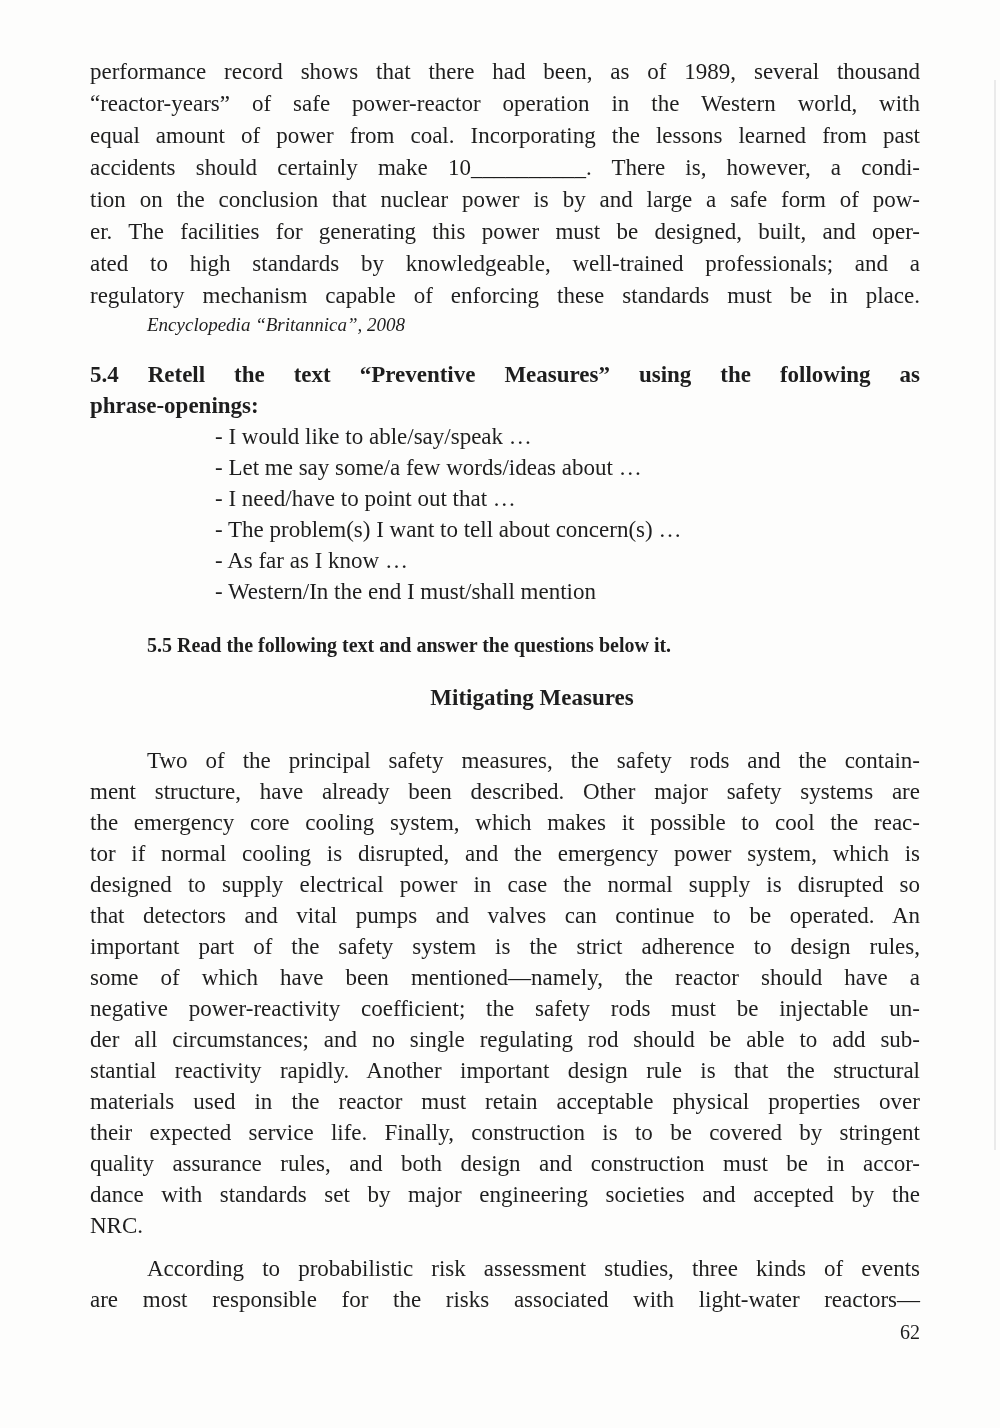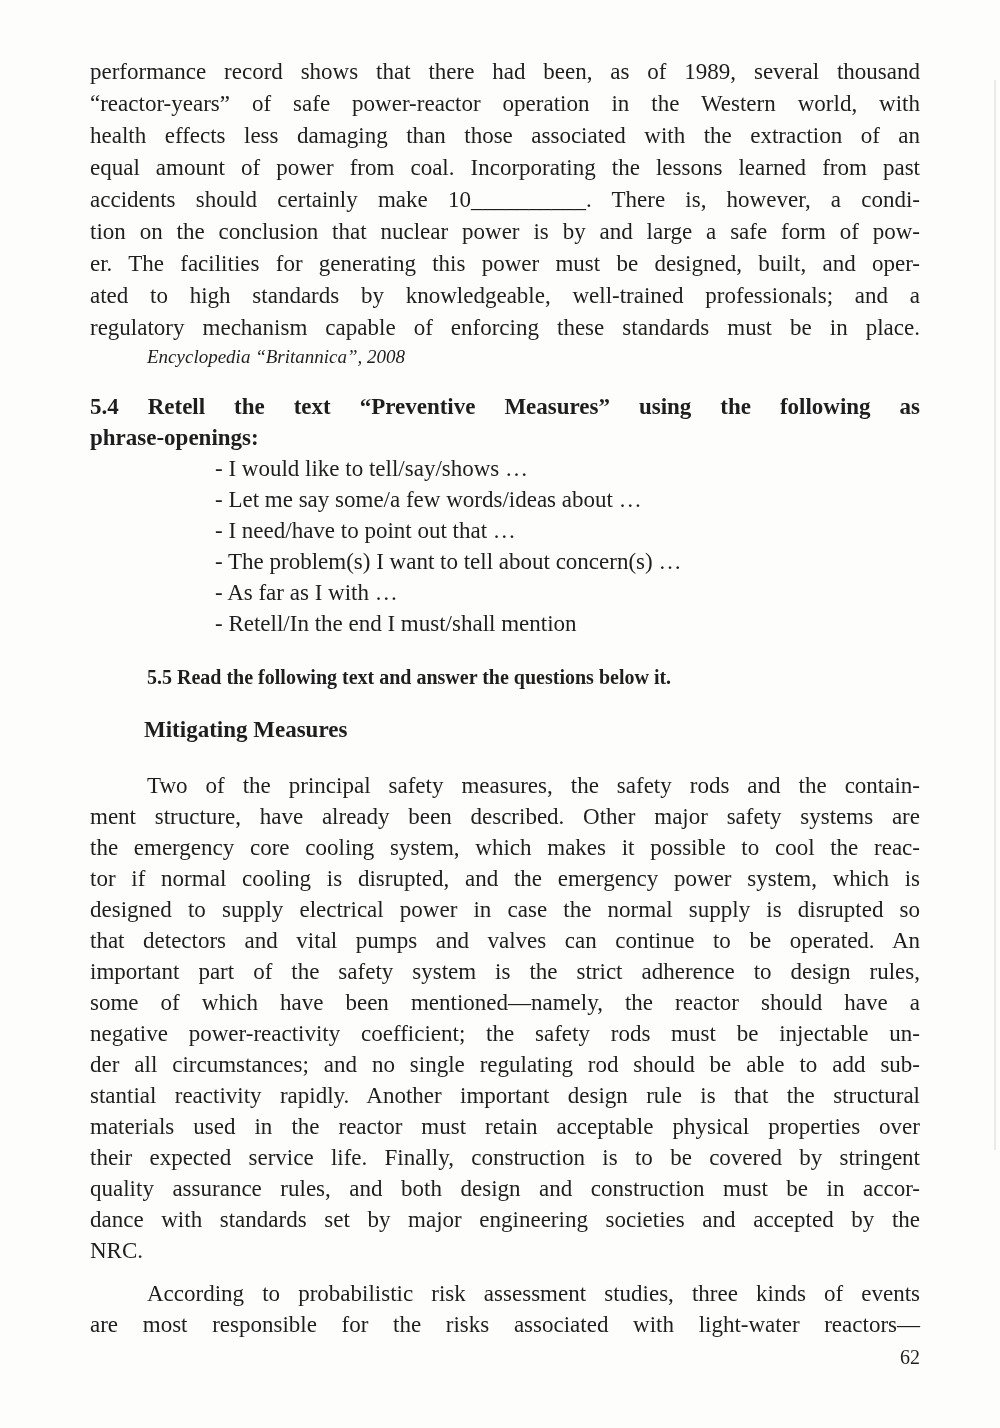--- a/index.html
+++ b/index.html
@@ -58,25 +58,25 @@
     font-size: 20px;
     line-height: 31px;
     text-indent: 57px;
   }
 
   .subheading {
     font-weight: bold;
     margin-top: 21px;
     font-size: 23px;
     line-height: 31px;
-    text-align: left;
+    text-align: center;
     padding-left: 54px;
   }
 
-  .bodypara { margin-top: 25px; }
+  .bodypara { margin-top: 32px; }
   .bodypara .ln { line-height: 31px; }
   .bodypara2 { margin-top: 12px; }
   .bodypara2 .ln { line-height: 31px; }
 
   .pageno {
     margin-top: 3px;
     font-size: 20px;
     line-height: 28px;
     text-align: right;
   }
@@ -85,43 +85,42 @@
 <body>
 
 <div class="page">
   <div class="scan-edge"></div>
 
   <div class="text-block">
 
     <div>
       <div class="ln">performance record shows that there had been, as of 1989, several thousand</div>
       <div class="ln">“reactor-years” of safe power-reactor operation in the Western world, with</div>
-      <div class="ln">health effects less damaging than those associated with the extraction of an</div>
       <div class="ln">equal amount of power from coal. Incorporating the lessons learned from past</div>
       <div class="ln">accidents should certainly make 10__________. There is, however, a condi-</div>
       <div class="ln">tion on the conclusion that nuclear power is by and large a safe form of pow-</div>
       <div class="ln">er. The facilities for generating this power must be designed, built, and oper-</div>
       <div class="ln">ated to high standards by knowledgeable, well-trained professionals; and a</div>
       <div class="ln">regulatory mechanism capable of enforcing these standards must be in place.</div>
     </div>
 
     <div class="citation">Encyclopedia “Britannica”, 2008</div>
 
     <div class="h54">
       <div class="ln">5.4 Retell the text “Preventive Measures” using the following as</div>
       <div class="ln end">phrase-openings:</div>
     </div>
 
     <div class="phrase-list">
-      <div class="ln end">- I would like to tell/say/shows …</div>
+      <div class="ln end">- I would like to able/say/speak …</div>
       <div class="ln end">- Let me say some/a few words/ideas about …</div>
       <div class="ln end">- I need/have to point out that …</div>
       <div class="ln end">- The problem(s) I want to tell about concern(s) …</div>
-      <div class="ln end">- As far as I with …</div>
-      <div class="ln end">- Retell/In the end I must/shall mention</div>
+      <div class="ln end">- As far as I know …</div>
+      <div class="ln end">- Western/In the end I must/shall mention</div>
     </div>
 
     <div class="h55">5.5 Read the following text and answer the questions below it.</div>
 
     <div class="subheading">Mitigating Measures</div>
 
     <div class="bodypara">
       <div class="ln ind">Two of the principal safety measures, the safety rods and the contain-</div>
       <div class="ln">ment structure, have already been described. Other major safety systems are</div>
       <div class="ln">the emergency core cooling system, which makes it possible to cool the reac-</div>

